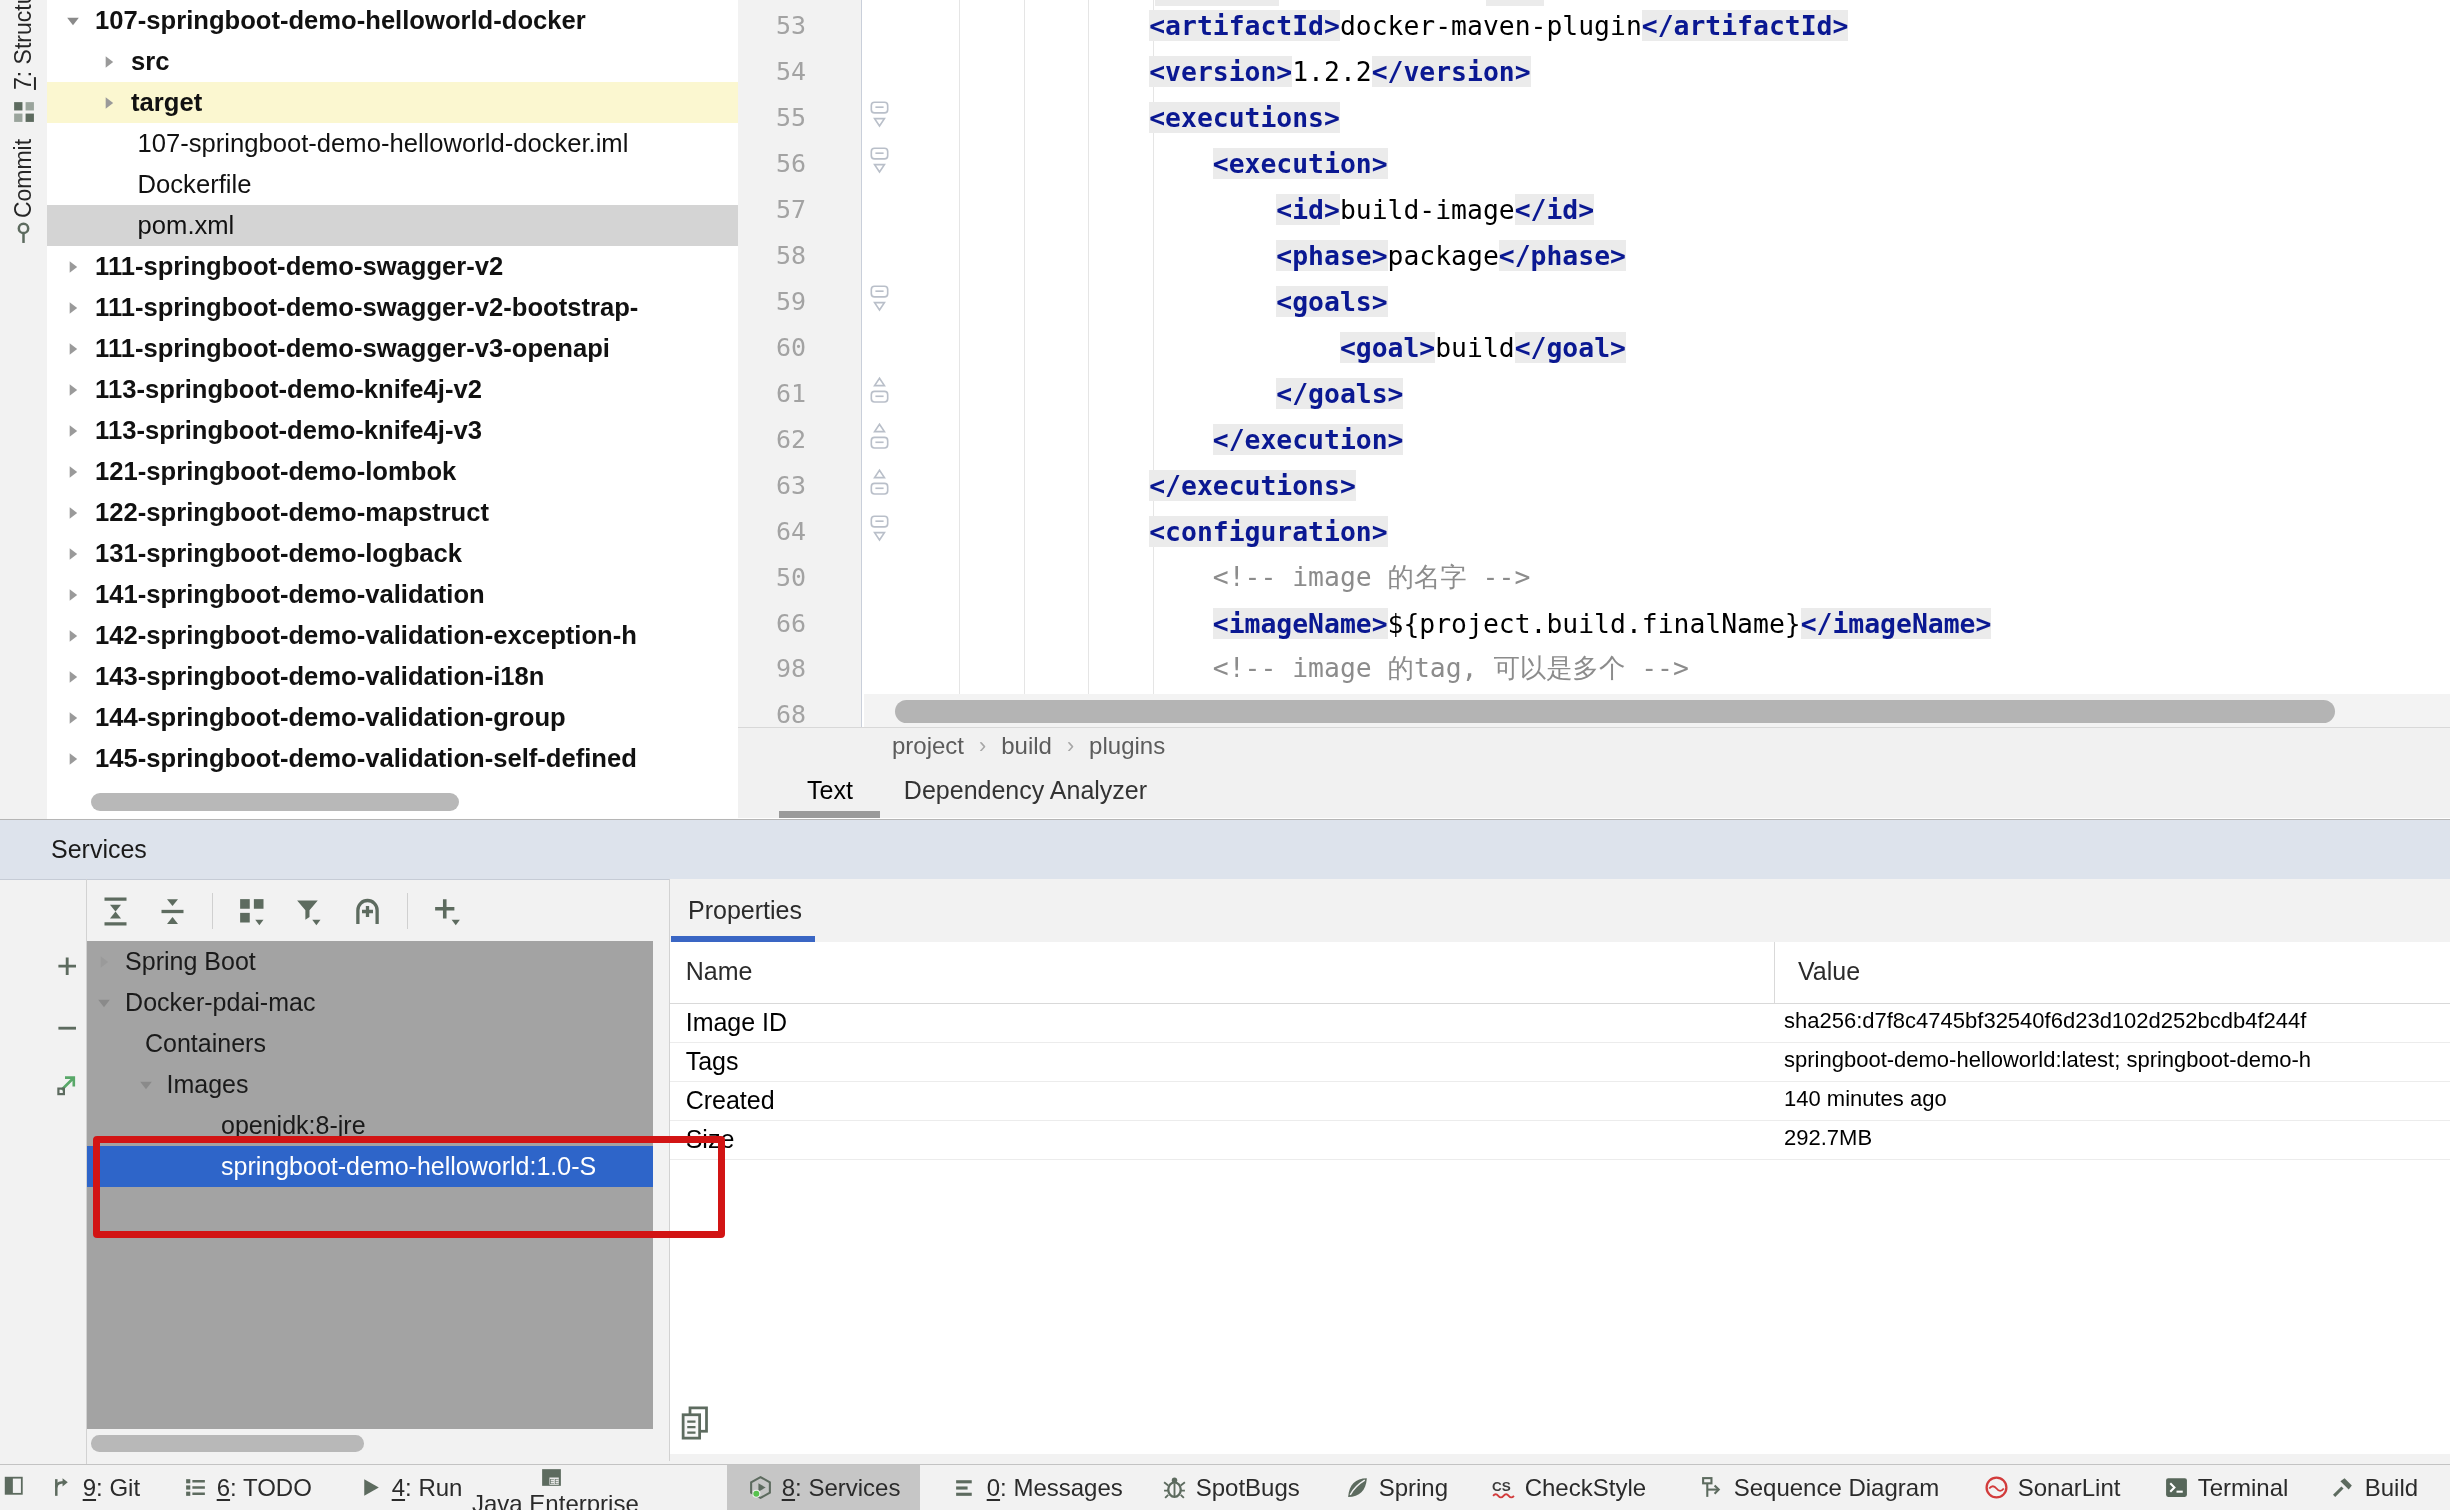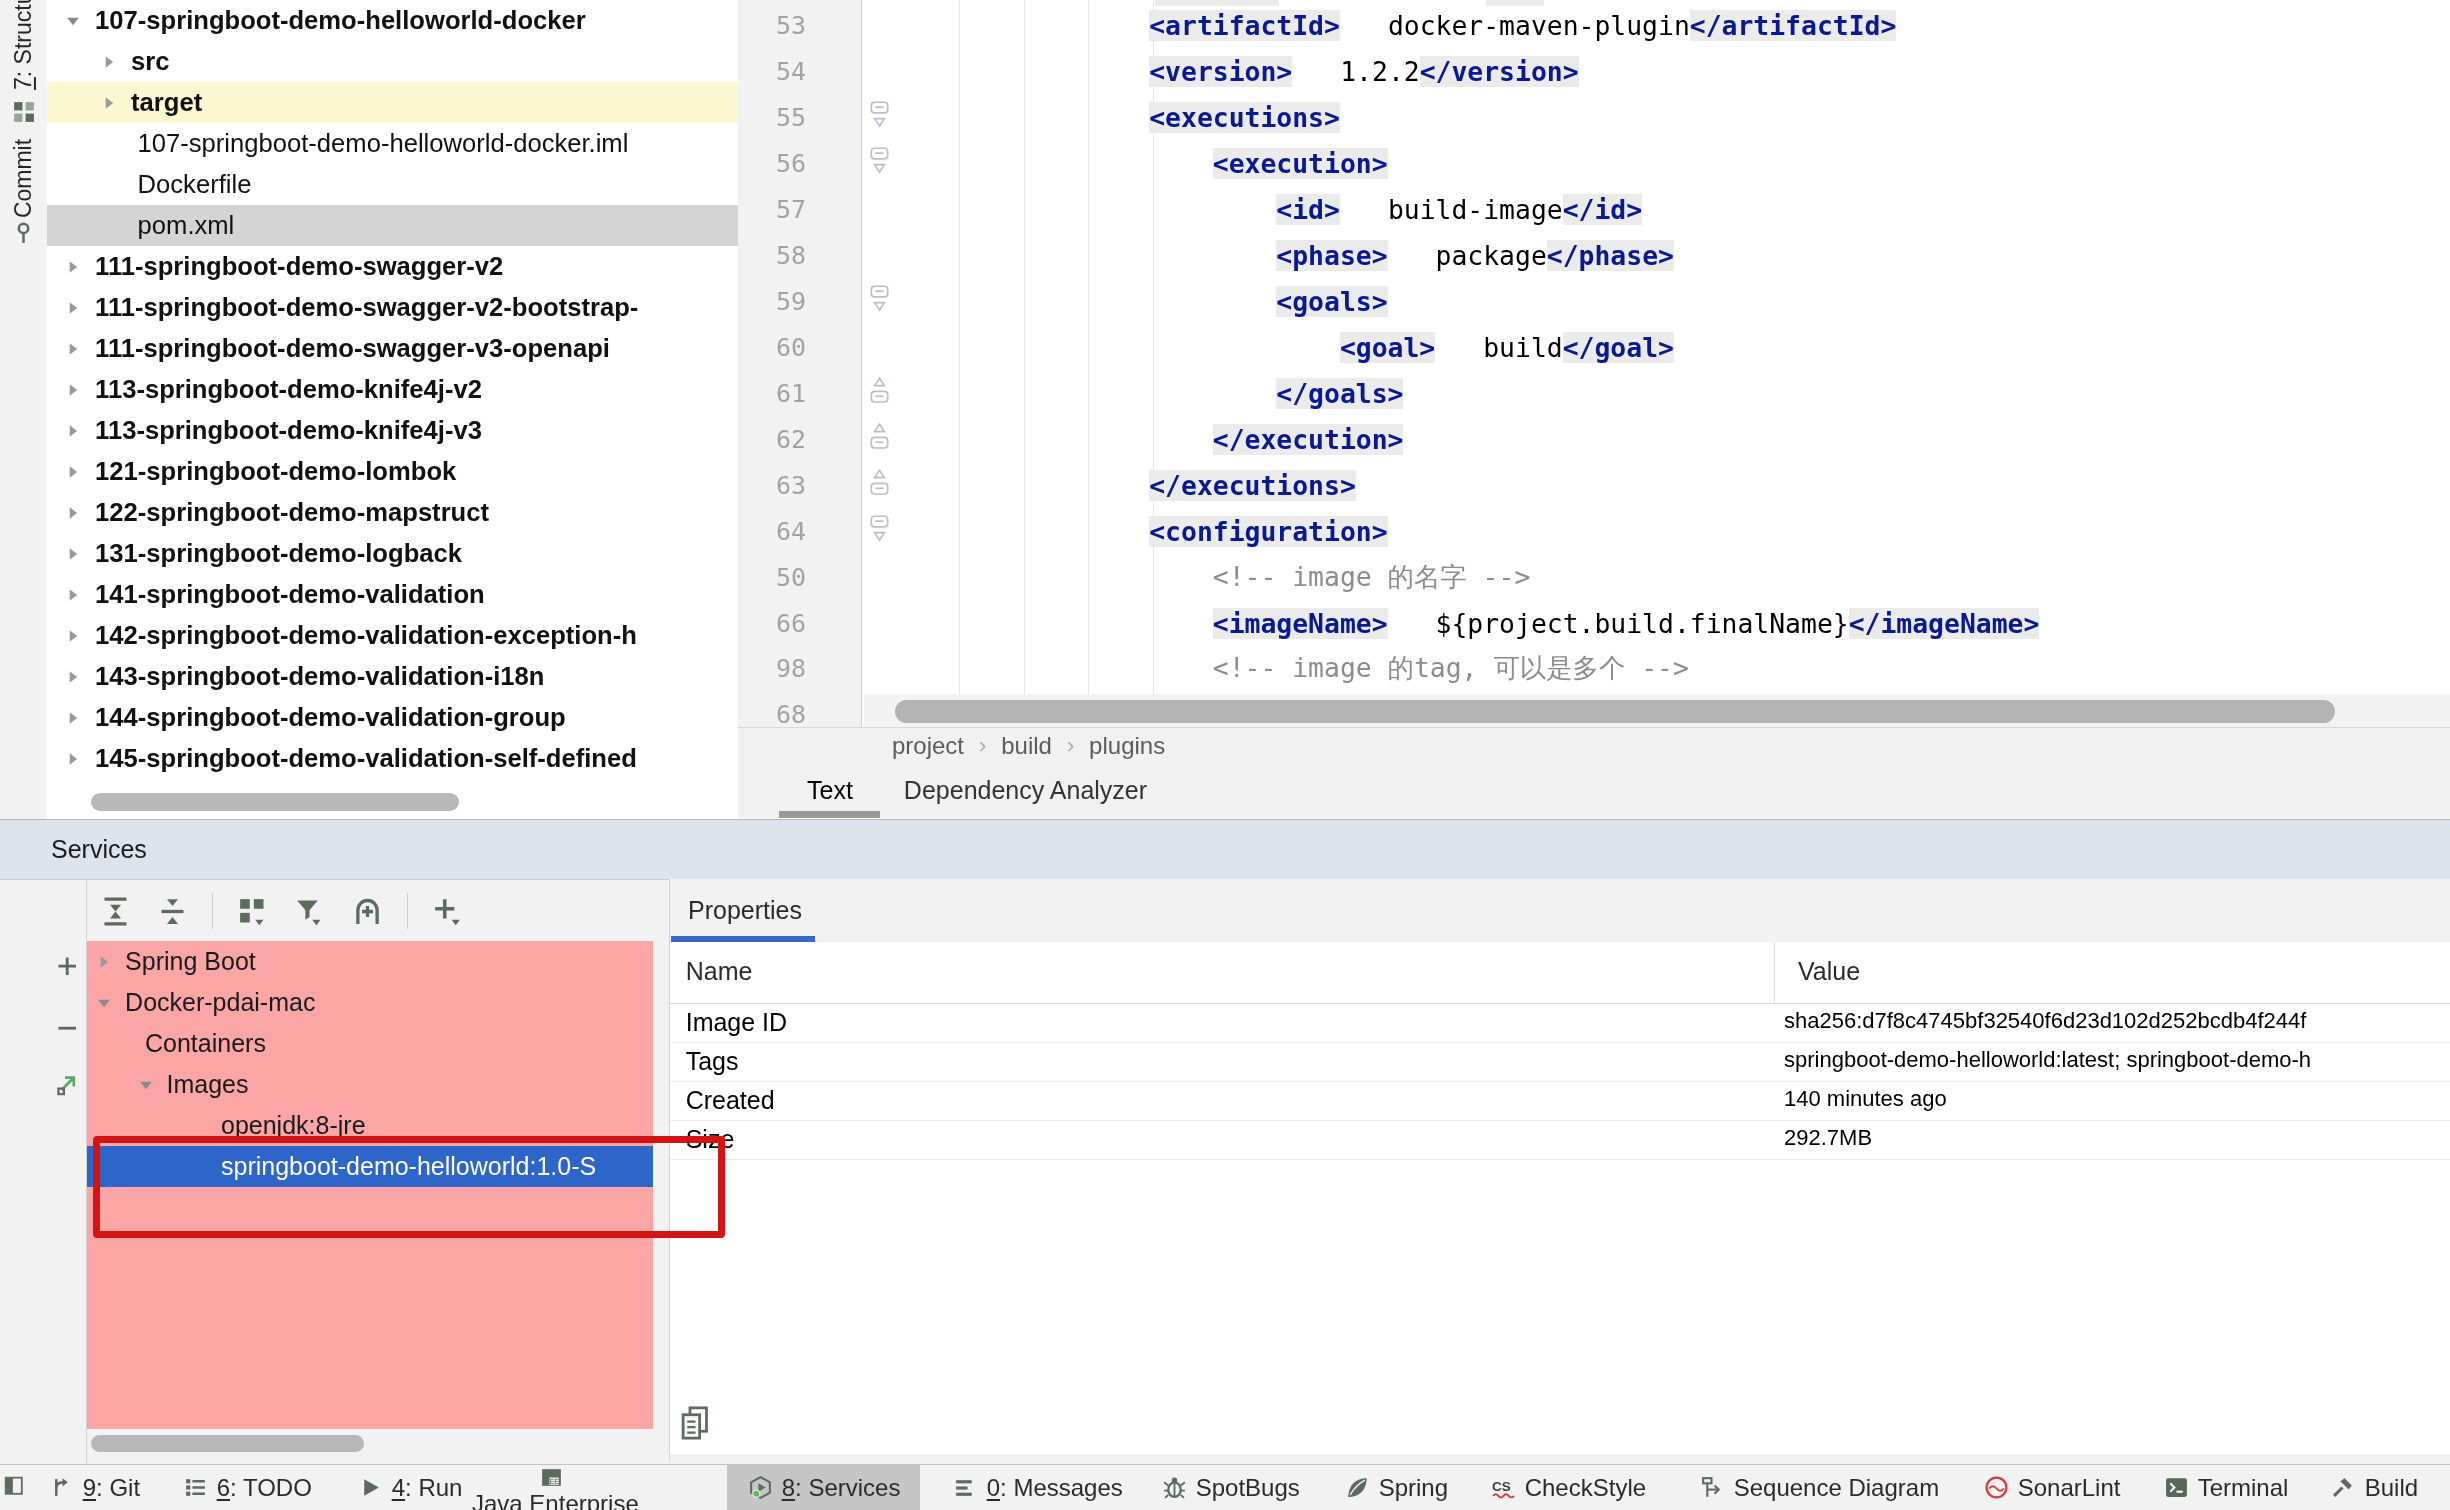--- a/index.html
+++ b/index.html
@@ -30,21 +30,21 @@
   #editor-pane{left:738px;top:0;width:1712px;height:819px;background:#fff;overflow:hidden;}
   #gutter-bg{left:0;top:0;width:123px;height:727px;background:#f2f2f2;border-right:0.8px solid #c9cfda;}
   .guide{position:absolute;top:0;width:0.8px;height:698px;background:#e5e5e5;}
   .c-row{position:absolute;left:0;width:1712px;height:46px;display:flex;align-items:center;}
   .c-num{position:absolute;left:0;width:68px;text-align:right;font-family:"DejaVu Sans Mono",monospace;
          font-size:25px;color:#a3a3a3;}
   .c-fold{position:absolute;left:129px;width:25px;height:36px;}
   .c-fold svg{width:25px;height:36px;}
   .c-text{position:absolute;left:157px;font-family:"DejaVu Sans Mono",monospace;font-size:26.4px;white-space:pre;}
   .tok-tag{color:#0a1892;font-weight:bold;background:#ebebeb;}
-  .tok-txt{color:#000;margin-left:48px;}
+  .tok-txt{color:#000;}
   .tok-cmt{color:#8c8c8c;}
   .sliver{position:absolute;top:0;height:5.8px;background:#ebebeb;}
   #ed-scroll-strip{left:126px;top:694px;width:1587px;height:33px;background:#f3f3f3;}
   #ed-hscroll{left:157px;top:700px;width:1440px;height:23px;background:#b4b4b4;border-radius:11.6px;}
   #breadcrumb-bar{left:0;top:727px;width:1712px;height:36px;background:#f1f1f1;border-top:0.8px solid #d8d8d8;
                   display:flex;align-items:center;}
   #breadcrumbs{margin-left:154px;font-size:24px;color:#5c5c5c;display:flex;gap:15px;align-items:center;}
   .bc-sep{color:#a7a7a7;font-size:21.5px;}
   #tab-bar{left:0;top:763px;width:1712px;height:55px;background:#f1f1f1;display:flex;align-items:center;}
   .ed-tab{font-size:25px;color:#333;margin-left:51px;white-space:nowrap;}
@@ -56,21 +56,21 @@
   #services-titlebar{left:0;top:0;width:2450px;height:59px;background:#dde3ec;border-bottom:0.8px solid #c6ccd6;
                      display:flex;align-items:center;}
   #services-title{margin-left:51px;font-size:25px;color:#1a1a1a;}
   #sv-vtb{left:47px;top:59px;width:39px;height:586px;border-right:0.8px solid #d2d2d2;}
   .vtb-btn{position:absolute;left:6.6px;width:26.4px;height:26.4px;}
   .vtb-btn svg{width:26.4px;height:26.4px;}
   #sv-htb{left:97px;top:66px;height:50px;display:flex;align-items:center;gap:21.5px;}
   .htb-btn{width:36px;height:36px;display:flex;align-items:center;justify-content:center;}
   .htb-btn svg{width:33px;height:33px;}
   .htb-sep{width:0.8px;height:36px;background:#d0d0d0;}
-  #services-tree{left:87px;top:121px;width:566px;height:488px;background:#fca5a5;overflow:hidden;}
+  #services-tree{left:87px;top:121px;width:566px;height:488px;background:#a3a3a3;overflow:hidden;}
   .s-row{display:flex;align-items:center;height:41px;white-space:nowrap;}
   .s-row.selected{background:#2e65c9;color:#fff;}
   .s-label{margin-left:10px;font-size:25px;}
   .spad0{padding-left:6.6px;} .spad1{padding-left:48px;} .spad2{padding-left:124px;}
   #stree-hscroll{left:91px;top:615px;width:273px;height:16.5px;background:#b8b8b8;border-radius:8.3px;}
 
   
   #props-divider{left:669px;top:59px;width:0.8px;height:582px;background:#d2d2d2;}
   #props-tabrow{left:670px;top:59px;width:1780px;height:64px;background:#f2f2f2;border-bottom:0.8px solid #cfcfcf;}
   #props-tab-label{position:absolute;left:18px;top:16.5px;font-size:25px;color:#2b2b2b;}

